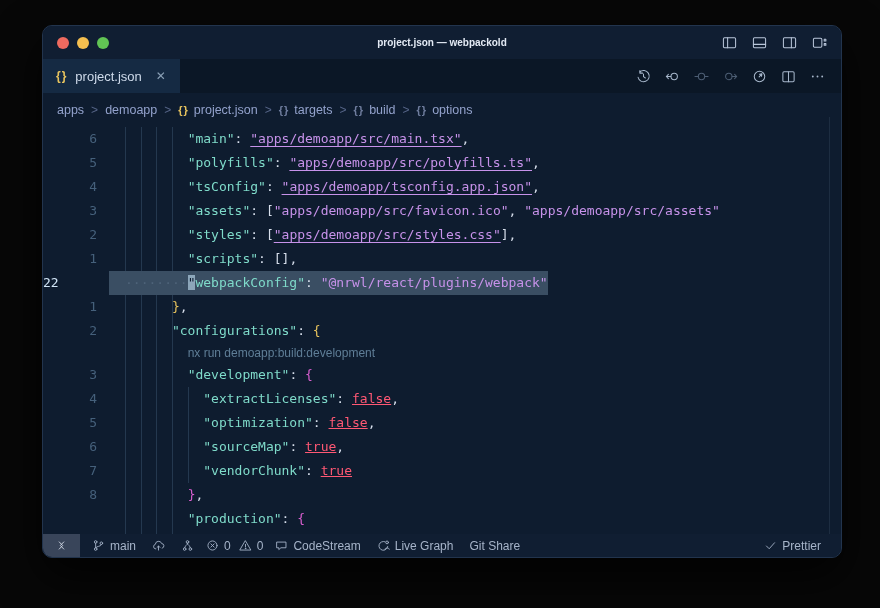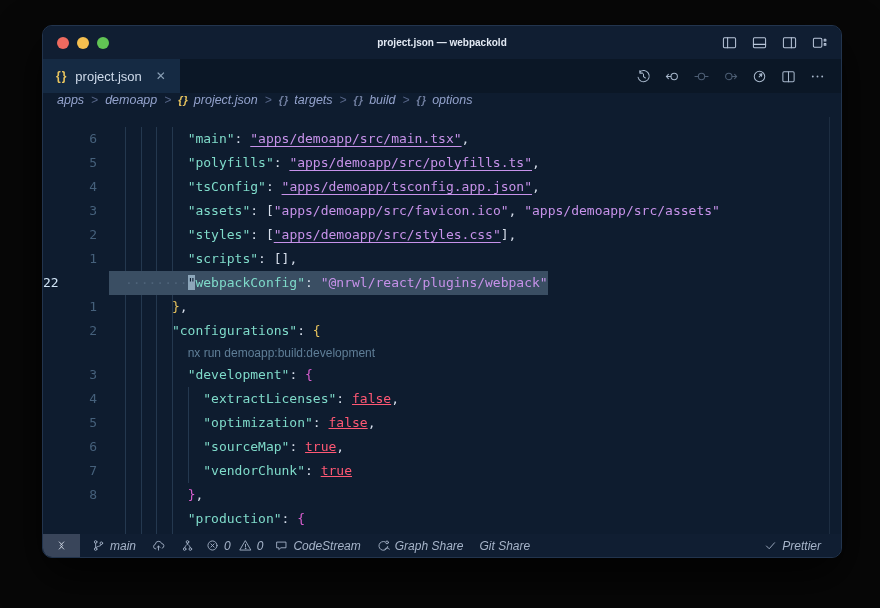--- a/index.html
+++ b/index.html
@@ -45,24 +45,23 @@
   }
   .tab .braces { color:var(--by, #e8c45e); font-weight:700; font-size:12px; letter-spacing:1px; }
   .tab .close { color:#8ba1b7; font-size:12px; margin-left:6px; }
   .tab-actions {
     margin-left:auto; display:flex; align-items:center; gap:14px;
     padding-right:16px; color:#a7b7cb;
   }
   .tab-actions .dim { color:#4d5e74; }
   
   .breadcrumbs {
-    height:24px; flex:0 0 24px; display:flex; align-items:flex-start;
+    height:24px; flex:0 0 24px; display:flex; align-items:flex-end;
     padding-left:14px; font-size:12.5px; color:#93a2cc; gap:7px;
     background:var(--bg, #0e1c2f);
-    font-style:italic;
   }
   .crumb { display:flex; align-items:center; gap:5px; }
   .crumb .braces { font-weight:700; font-size:11px; color:#6f7d9e; letter-spacing:1px; }
   .crumb .braces.accent { color:var(--by, #e8c45e); }
   .crumb-sep { color:#566588; font-size:12px; }
   
   .editor {
     position:relative; flex:1 1 auto; overflow:hidden;
     padding-top:10px;
     font-family:"DejaVu Sans Mono", monospace; font-size:13px;
@@ -94,21 +93,21 @@
   .tk-ws    { color:#4e6379; }
   .tk-cur   { background:#8ca6ba; color:#0e1c2f; }
   .tk-lens  { font-family:"Liberation Sans", sans-serif; font-size:12px; color:var(--lens, #5f7e97); cursor:pointer; }
   
   .statusbar {
     height:23px; flex:0 0 23px; display:flex; align-items:center;
     background:var(--chrome, #101e32); color:#a6b4c9; font-size:12px;
   }
   .sb-left { display:flex; align-items:center; height:100%; }
   .sb-right { margin-left:auto; display:flex; align-items:center; height:100%; padding-right:12px; }
-  .sb-item { display:flex; align-items:center; gap:5px; padding:0 8px; height:100%; cursor:default;font-style:italic; }
+  .sb-item { display:flex; align-items:center; gap:5px; padding:0 8px; height:100%; cursor:default; }
   .sb-item.remote { background:#39455a; color:#d6deeb; padding:0 12px; margin-right:4px; }
   .sb-item.tight { padding:0 4px; }
   svg.icon { width:15px; height:15px; stroke:currentColor; fill:none;
              stroke-width:1.1; stroke-linecap:round; stroke-linejoin:round; display:block; }
   .statusbar svg.icon { width:13px; height:13px; }
 </style>
 </head>
 <body>
 
 <div class="window">
@@ -287,21 +286,21 @@
             <path d="M2.5 3.8 h11 v7 h-6.2 l-2.6 2.2 v-2.2 h-2.2 z"></path>
           </svg>
           <span>CodeStream</span>
         </div>
         <div class="sb-item">
           <svg viewBox="0 0 16 16" class="icon">
             <path d="M13.2 9.2 a5.4 5.4 0 1 1 -3.4-5.8"></path>
             <circle cx="12.4" cy="4.2" r="1.7"></circle>
             <path d="M9.6 12.6 c0-2.2 5.6-2.2 5.6 0"></path>
           </svg>
-          <span>Graph Share</span>
+          <span>Live Graph</span>
         </div>
         <div class="sb-item">
           <span>Git Share</span>
         </div>
       </div>
     <div class="sb-right" id="sb-right">
         <div class="sb-item">
           <svg viewBox="0 0 16 16" class="icon">
             <path d="M3 8.6 L6.4 12 L13 4.6"></path>
           </svg>

